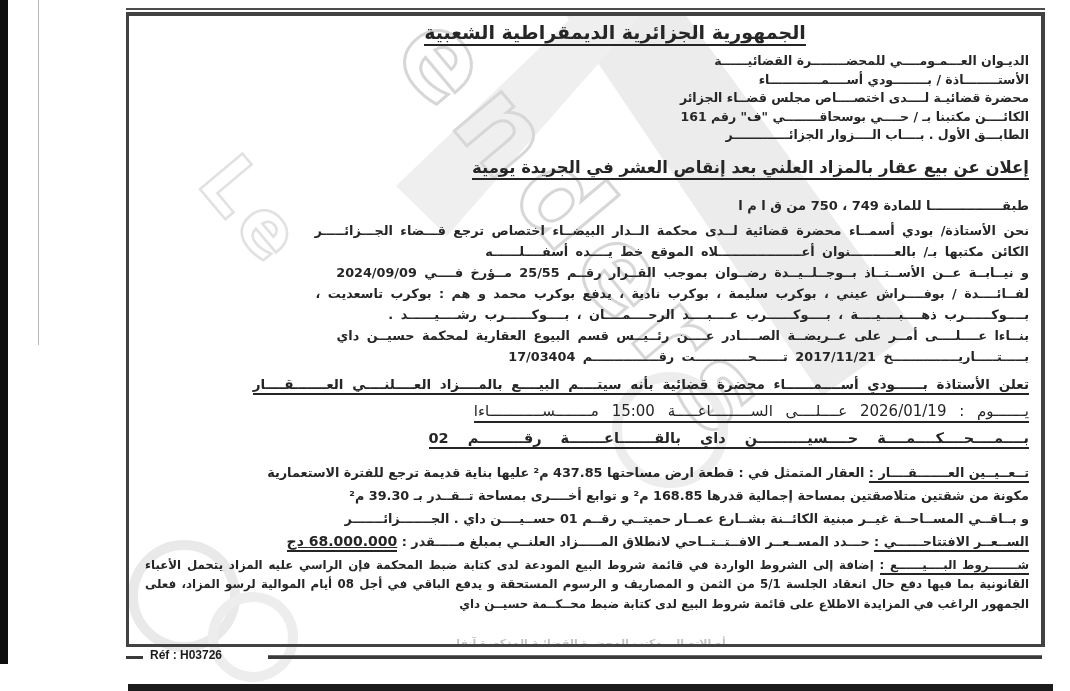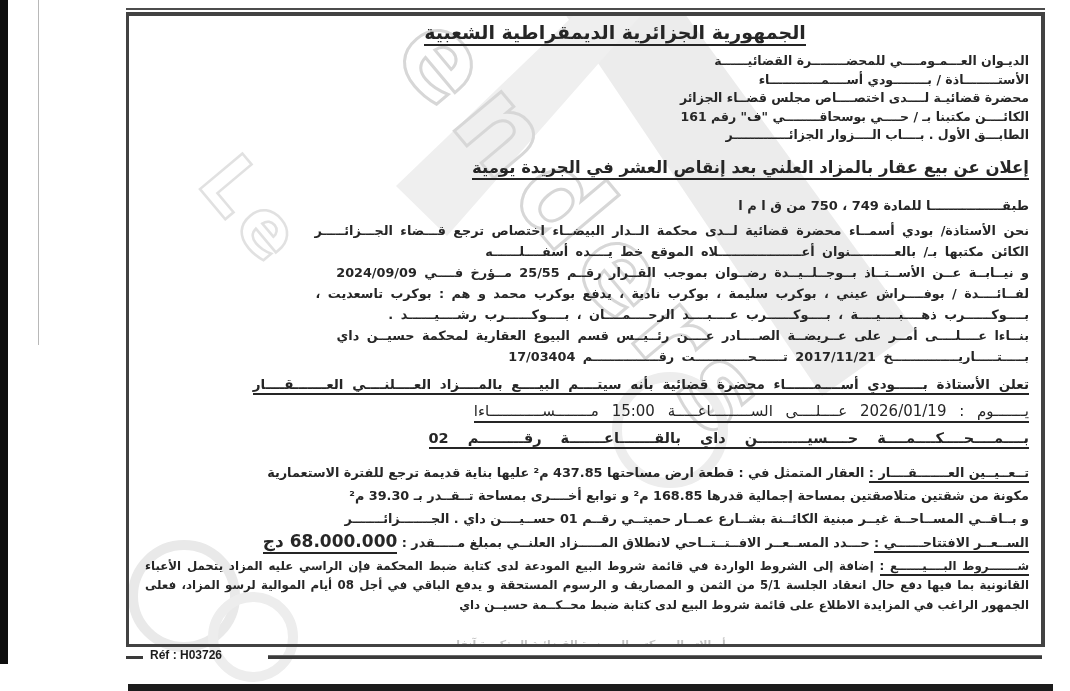--- a/index.html
+++ b/index.html
@@ -56,21 +56,21 @@
   .body-block{margin-top:7px;text-align:right;font-size:12.8px;font-weight:700;line-height:21px;}
   .body-line{white-space:nowrap;word-spacing:3px;}
 
   .announce-block{margin-top:5px;text-align:right;}
   .announce-1{font-size:13.5px;font-weight:800;line-height:25px;word-spacing:4px;}
   .announce-2{font-size:15px;font-weight:400;line-height:28px;word-spacing:8px;}
   .announce-3{font-size:14.5px;font-weight:800;line-height:26px;word-spacing:14px;}
 
   .property-block{margin-top:10px;text-align:right;font-size:12.8px;font-weight:700;line-height:23px;}
   .price-line{text-align:right;font-size:12.8px;font-weight:700;line-height:23px;}
-  .price-amount{font-size:17px;font-weight:800;}
+  .price-amount{font-size:14px;font-weight:800;text-decoration:underline;}
 
   .conditions-block{margin-top:3px;text-align:right;font-size:11.8px;font-weight:700;line-height:19.5px;text-align:justify;}
   .faint-line{margin-top:20px;text-align:center;font-size:11px;font-weight:700;
     opacity:.28;filter:blur(.4px);}
 
   
   .ref-dash{position:absolute;left:126px;top:656px;width:17px;height:3px;background:#3a3a3a;z-index:2;}
   .ref-text{position:absolute;left:150px;top:648px;direction:ltr;z-index:2;
     font-family:Liberation Sans, sans-serif;font-weight:700;font-size:12px;color:#1c1c1c;}
   .ref-line{position:absolute;left:268px;top:655px;width:774px;height:3px;background:#3a3a3a;z-index:2;

